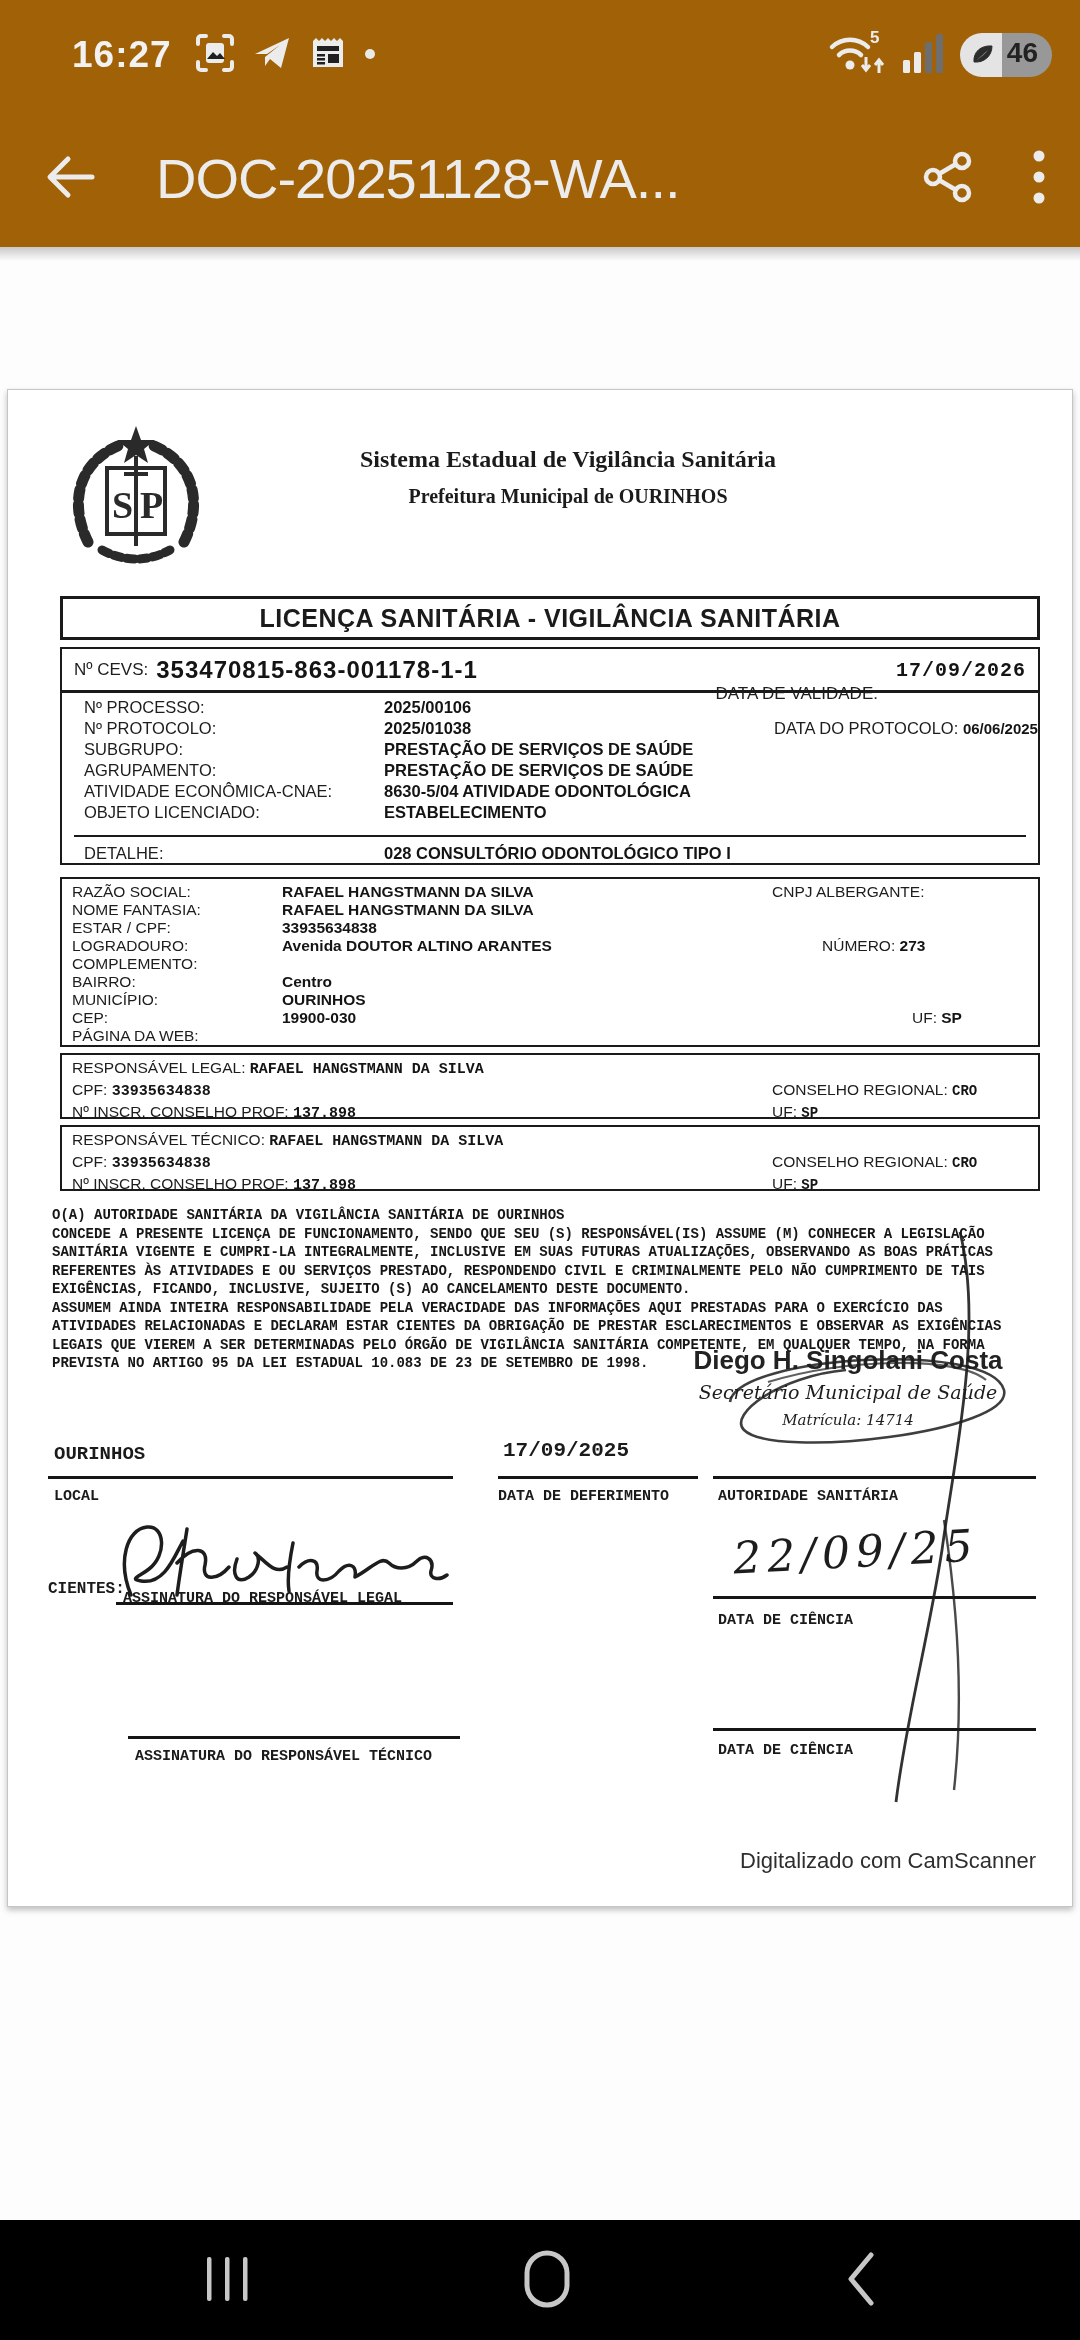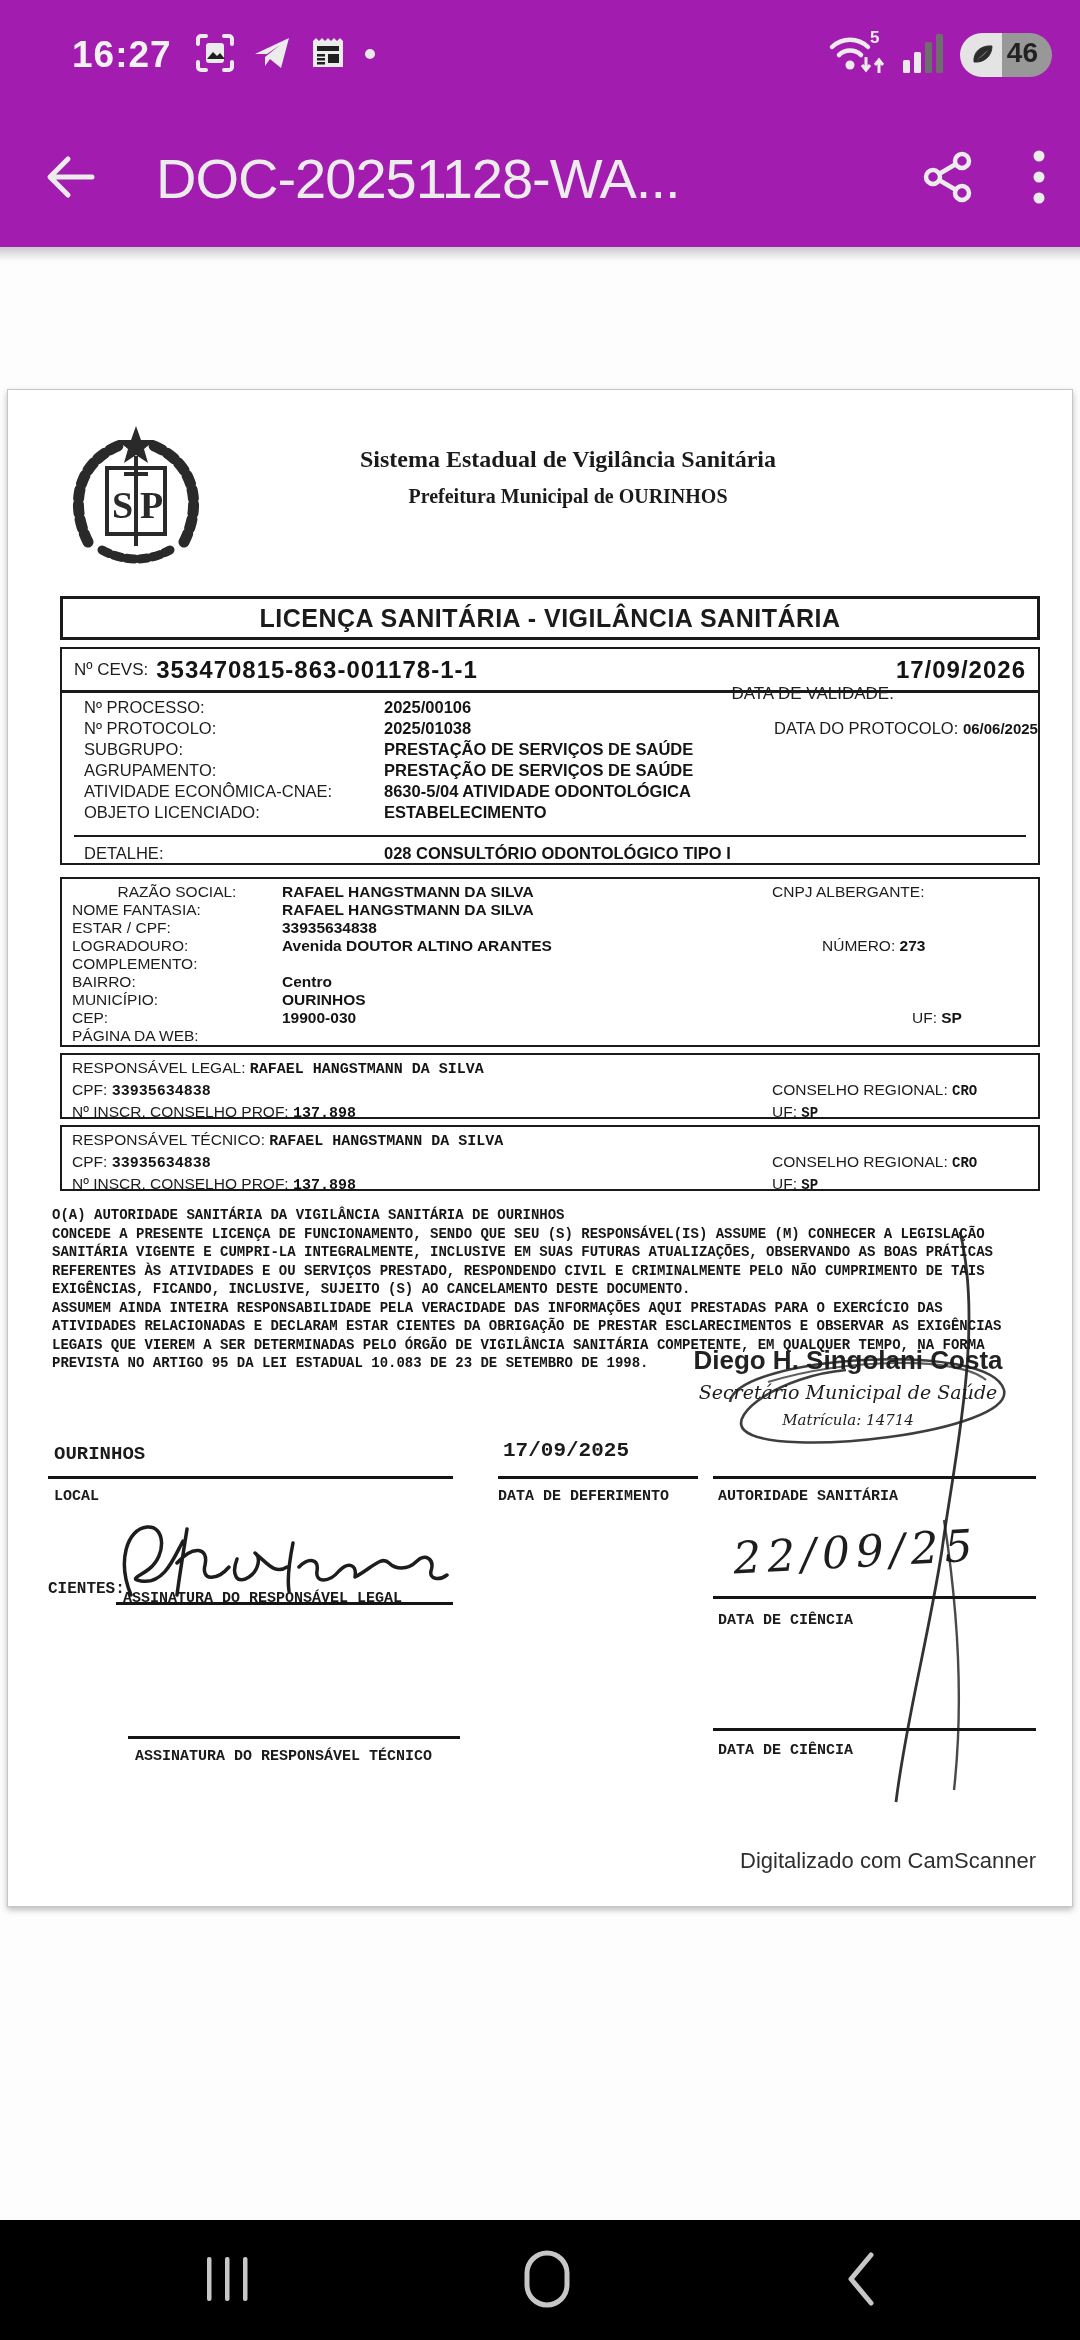--- a/index.html
+++ b/index.html
@@ -1,19 +1,19 @@
 <!DOCTYPE html>
 <html><head>
 <meta charset="utf-8">
 <style>
   html,body{margin:0;padding:0;}
   body{width:1080px;height:2340px;position:relative;background:#ffffff;overflow:hidden;
        font-family:"Liberation Sans",sans-serif;}
   
-  .topbars{position:absolute;top:0;left:0;width:1080px;height:247px;background:#a21caf;}
+  .topbars{position:absolute;top:0;left:0;width:1080px;height:247px;background:#a16207;}
   .status-bar{position:absolute;top:0;left:0;width:100%;height:110px;display:flex;align-items:center;}
   .time{color:#f2f2f2;font-size:37px;font-weight:bold;margin-left:72px;letter-spacing:1px;}
   .sticons{display:flex;align-items:center;gap:16px;margin-left:22px;}
   .sticons-right{position:absolute;right:28px;top:0;height:110px;display:flex;align-items:center;gap:14px;}
   .batt{width:92px;height:44px;border-radius:22px;background:linear-gradient(90deg,#e4e4e4 0%,#e4e4e4 46%,#989898 46%,#989898 100%);
         display:flex;align-items:center;position:relative;}
   .batt .pct{position:absolute;right:14px;top:4px;font-size:28px;font-weight:bold;color:#222;}
   .app-bar{position:absolute;top:110px;left:0;width:100%;height:137px;display:flex;align-items:center;}
   .app-title{color:#ececec;font-size:56px;font-weight:400;margin-left:54px;letter-spacing:-1px;
              white-space:nowrap;overflow:hidden;max-width:700px;}
@@ -159,21 +159,21 @@
 
     <div class="box" style="top:206px;height:44px;border-width:3px;display:flex;align-items:center;justify-content:center;">
       <span style="font-size:25px;font-weight:bold;letter-spacing:.5px;">LICENÇA SANITÁRIA - VIGILÂNCIA SANITÁRIA</span>
     </div>
 
     <div class="box" style="top:257px;height:46px;display:flex;align-items:center;padding:0 12px;">
       <span class="lb" style="font-size:17px;">Nº CEVS:</span>
       <span class="vl" style="font-size:24px;margin-left:8px;letter-spacing:1px;">353470815-863-001178-1-1</span>
       <span style="flex:1"></span>
       <span class="lb" style="font-size:17px;margin-top:48px;">DATA DE VALIDADE:</span>
-      <span class="vl" style="font-size:24px;margin-left:2px;letter-spacing:1px;">17/09/2026</span>
+      <span class="vl" style="font-size:20px;margin-left:18px;letter-spacing:1px;font-family:Liberation Mono, monospace;">17/09/2026</span>
     </div>
 
     <div class="box" style="top:300px;height:175px;padding:5px 22px;font-size:16.5px;">
       <div class="row" style="line-height:21px;">
         <span class="lb" style="width:300px;">Nº PROCESSO:</span><span class="vl">2025/00106</span>
       </div>
       <div class="row" style="line-height:21px;">
         <span class="lb" style="width:300px;">Nº PROTOCOLO:</span><span class="vl">2025/01038</span>
         <span class="rt" style="left:690px;top:0;"><span class="lb">DATA DO PROTOCOLO:</span> <span class="vl" style="font-size:15px;">06/06/2025</span></span>
       </div>
@@ -190,21 +190,21 @@
         <span class="lb" style="width:300px;">OBJETO LICENCIADO:</span><span class="vl">ESTABELECIMENTO</span>
       </div>
       <div style="border-top:2px solid #1a1a1a;margin:12px -10px 0 -10px;"></div>
       <div class="row" style="line-height:32px;">
         <span class="lb" style="width:300px;">DETALHE:</span><span class="vl">028 CONSULTÓRIO ODONTOLÓGICO TIPO I</span>
       </div>
     </div>
 
     <div class="box" style="top:487px;height:170px;padding:4px 10px;font-size:15.5px;">
       <div class="row" style="line-height:18px;">
-        <span class="lb" style="width:210px;text-align:center;">RAZÃO SOCIAL:</span><span class="vl">RAFAEL HANGSTMANN DA SILVA</span>
+        <span class="lb" style="width:210px;">RAZÃO SOCIAL:</span><span class="vl">RAFAEL HANGSTMANN DA SILVA</span>
         <span class="rt" style="left:700px;top:0;"><span class="lb">CNPJ ALBERGANTE:</span></span>
       </div>
       <div class="row" style="line-height:18px;">
         <span class="lb" style="width:210px;">NOME FANTASIA:</span><span class="vl">RAFAEL HANGSTMANN DA SILVA</span>
       </div>
       <div class="row" style="line-height:18px;">
         <span class="lb" style="width:210px;">ESTAR / CPF:</span><span class="vl">33935634838</span>
       </div>
       <div class="row" style="line-height:18px;">
         <span class="lb" style="width:210px;">LOGRADOURO:</span><span class="vl">Avenida DOUTOR ALTINO ARANTES</span>

